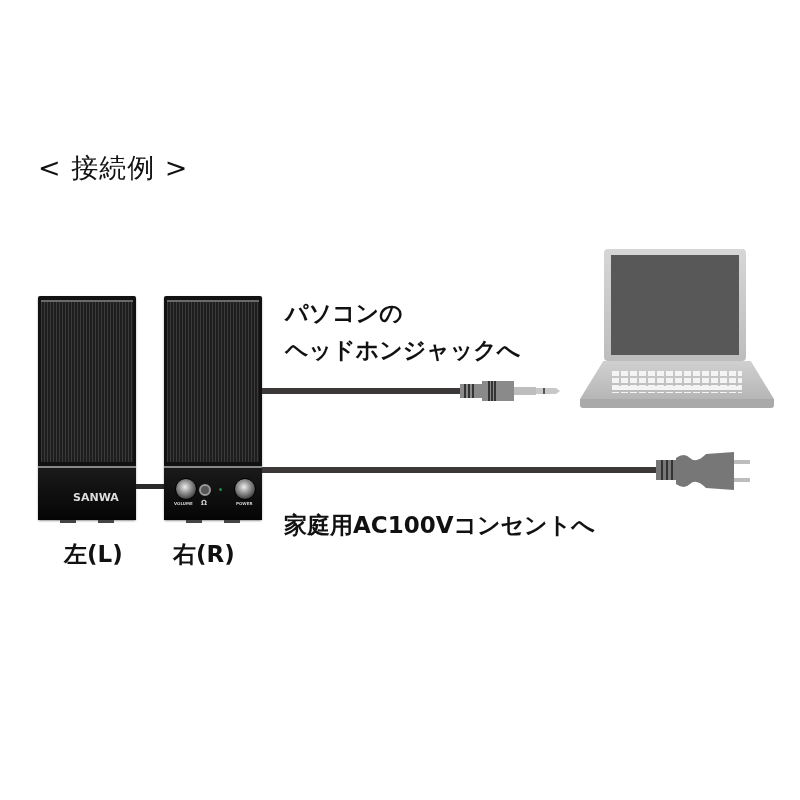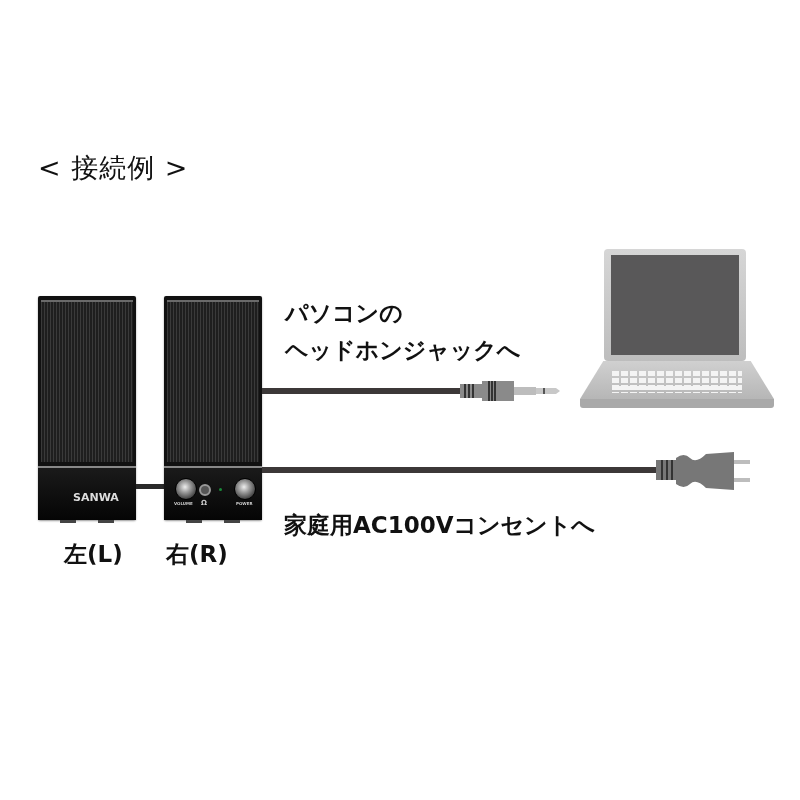--- a/index.html
+++ b/index.html
@@ -74,21 +74,21 @@
     <div class="tiny" style="left:37px; top:31px; font-size:7px;">Ω</div>
     <div class="led" style="left:55px; top:20px;"></div>
     <div class="knob" style="left:70px; top:10px;"></div>
     <div class="tiny" style="left:72px; top:33px;">POWER</div>
   </div>
   <div class="foot" style="left:22px;"></div>
   <div class="foot" style="left:60px;"></div>
 </div>
 
 <div class="abs label" style="left:64px; top:538px;">左(L)</div>
-<div class="abs label" style="left:166px; top:538px;">右(R)</div>
+<div class="abs label" style="left:173px; top:538px;">右(R)</div>
 
 <div class="abs label" style="left:285px; top:297px;">パソコンの</div>
 <div class="abs label" style="left:285px; top:334px;">ヘッドホンジャックへ</div>
 <div class="cable" style="left:262px; top:388px; width:200px;"></div>
 <svg class="abs" style="left:460px; top:378px;" width="110" height="26">
   <rect x="0" y="6" width="22" height="14" fill="#8a8a8a"></rect>
   <rect x="4" y="6" width="2" height="14" fill="#333"></rect>
   <rect x="8" y="6" width="2" height="14" fill="#333"></rect>
   <rect x="12" y="6" width="2" height="14" fill="#333"></rect>
   <rect x="22" y="3" width="32" height="20" fill="#8a8a8a"></rect>

